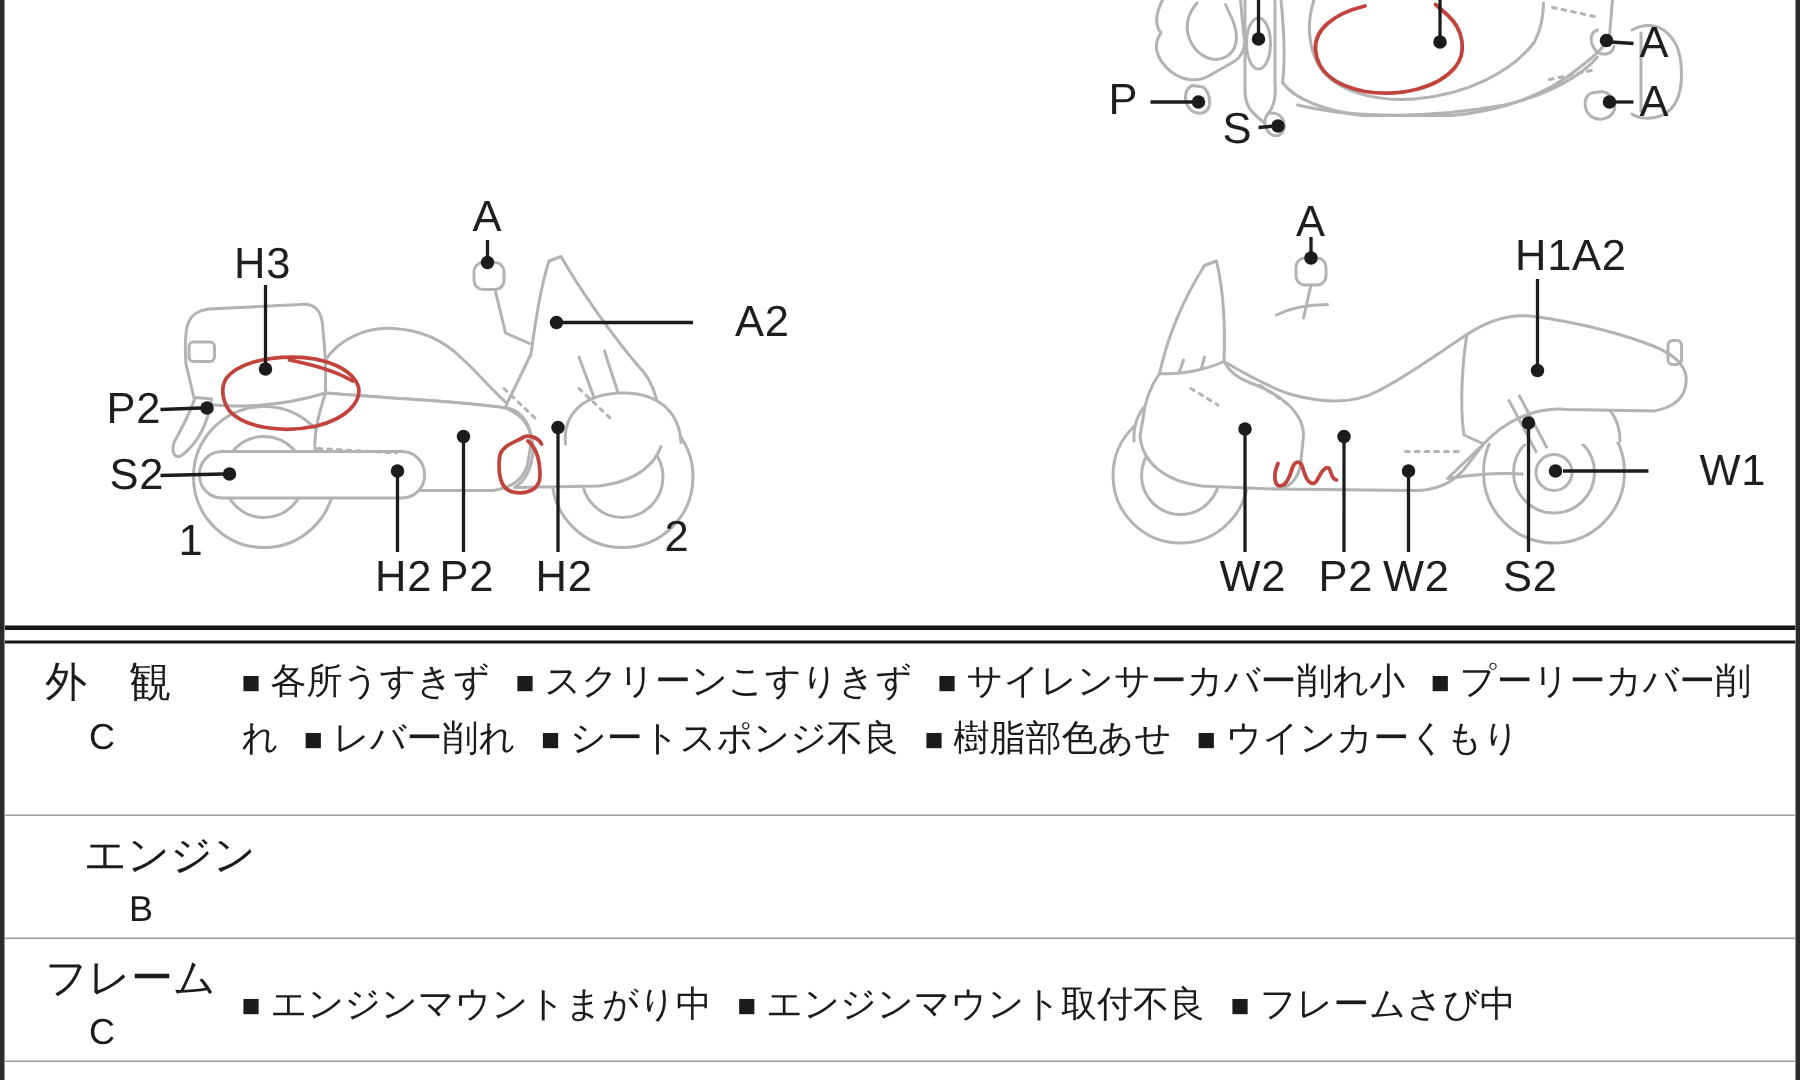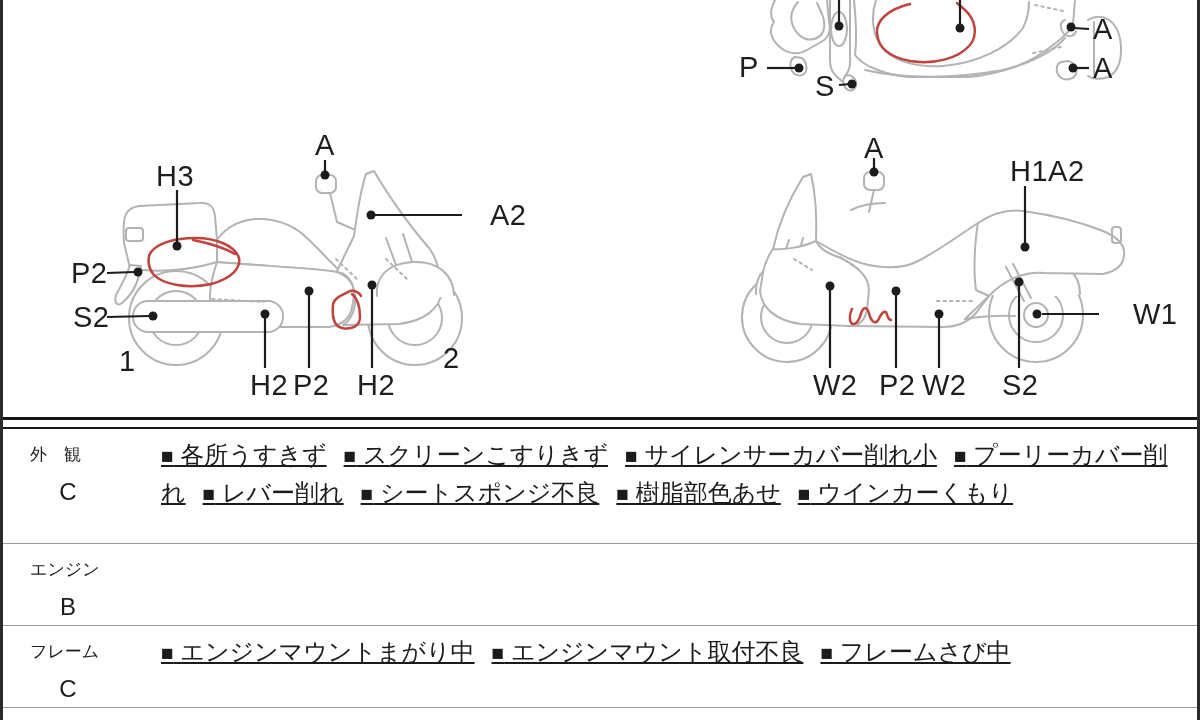--- a/index.html
+++ b/index.html
@@ -27,35 +27,34 @@
   
   .double-rule{
     position:absolute;left:0;top:417px;width:1197px;height:7px;
     border-top:3px solid #151515;border-bottom:2px solid #151515;
     box-sizing:content-box;background:#fff;
   }
   .insp-table{position:absolute;left:0;top:429px;width:1197px;}
   .insp-row{display:flex;align-items:flex-start;box-sizing:border-box;}
   .insp-row + .insp-row{border-top:1.5px solid #9a9a9a;}
   .row-1{min-height:114px;}
-  .row-2{min-height:75px;}
-  .row-3{min-height:73px;}
+  .row-2{min-height:75px;padding-left:26px;}
+  .row-3{min-height:73px;align-items:center;}
   .row-4{min-height:60px;}
   .cat-cell{
     flex:0 0 150px;box-sizing:border-box;
     padding:7px 0 0 27px;
   }
-  .cat-label{font-size:17px;line-height:37px;white-space:nowrap;}
+  .cat-label{font-size:28px;line-height:37px;white-space:nowrap;}
   .grade{font-size:24px;line-height:37px;width:100px;text-align:center;margin-left:-12px;}
   .items-cell{
     flex:1 1 auto;box-sizing:border-box;
     padding:7px 28px 0 8px;
     font-size:24px;line-height:37px;
     word-break:normal;
-    text-decoration:underline;
   }
   .defect{margin-right:17px;}
   .defect .sq{font-size:21px;letter-spacing:0;}
 </style>
 </head>
 <body>
 
 <div class="sheet">
 
   <div class="diagram-area">

